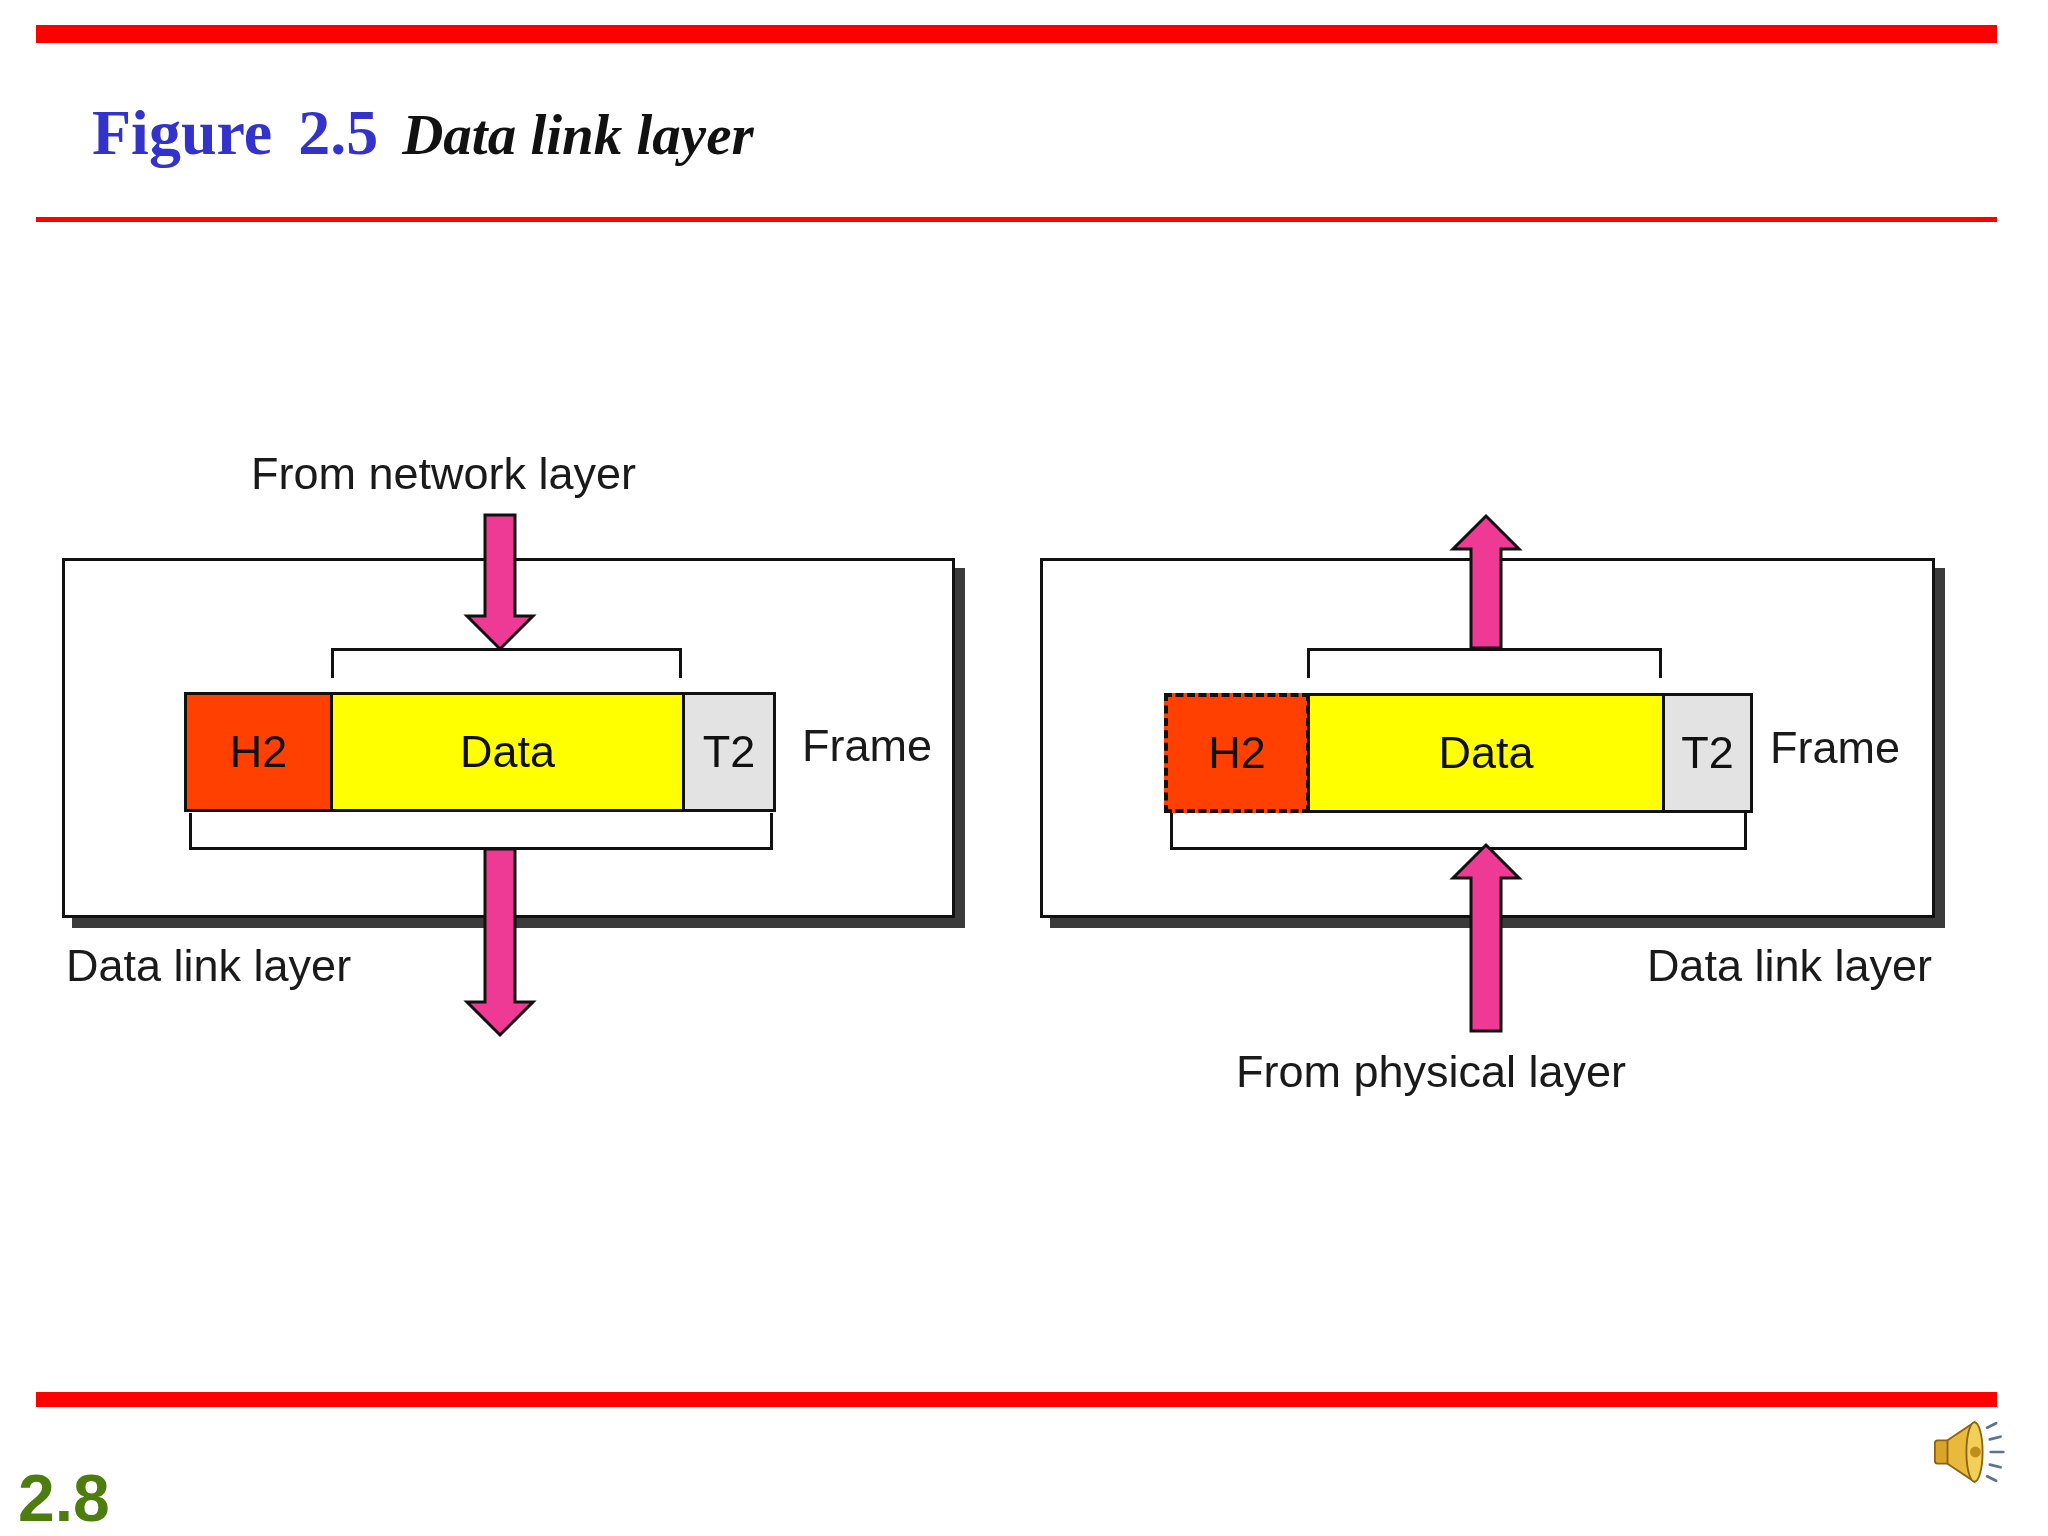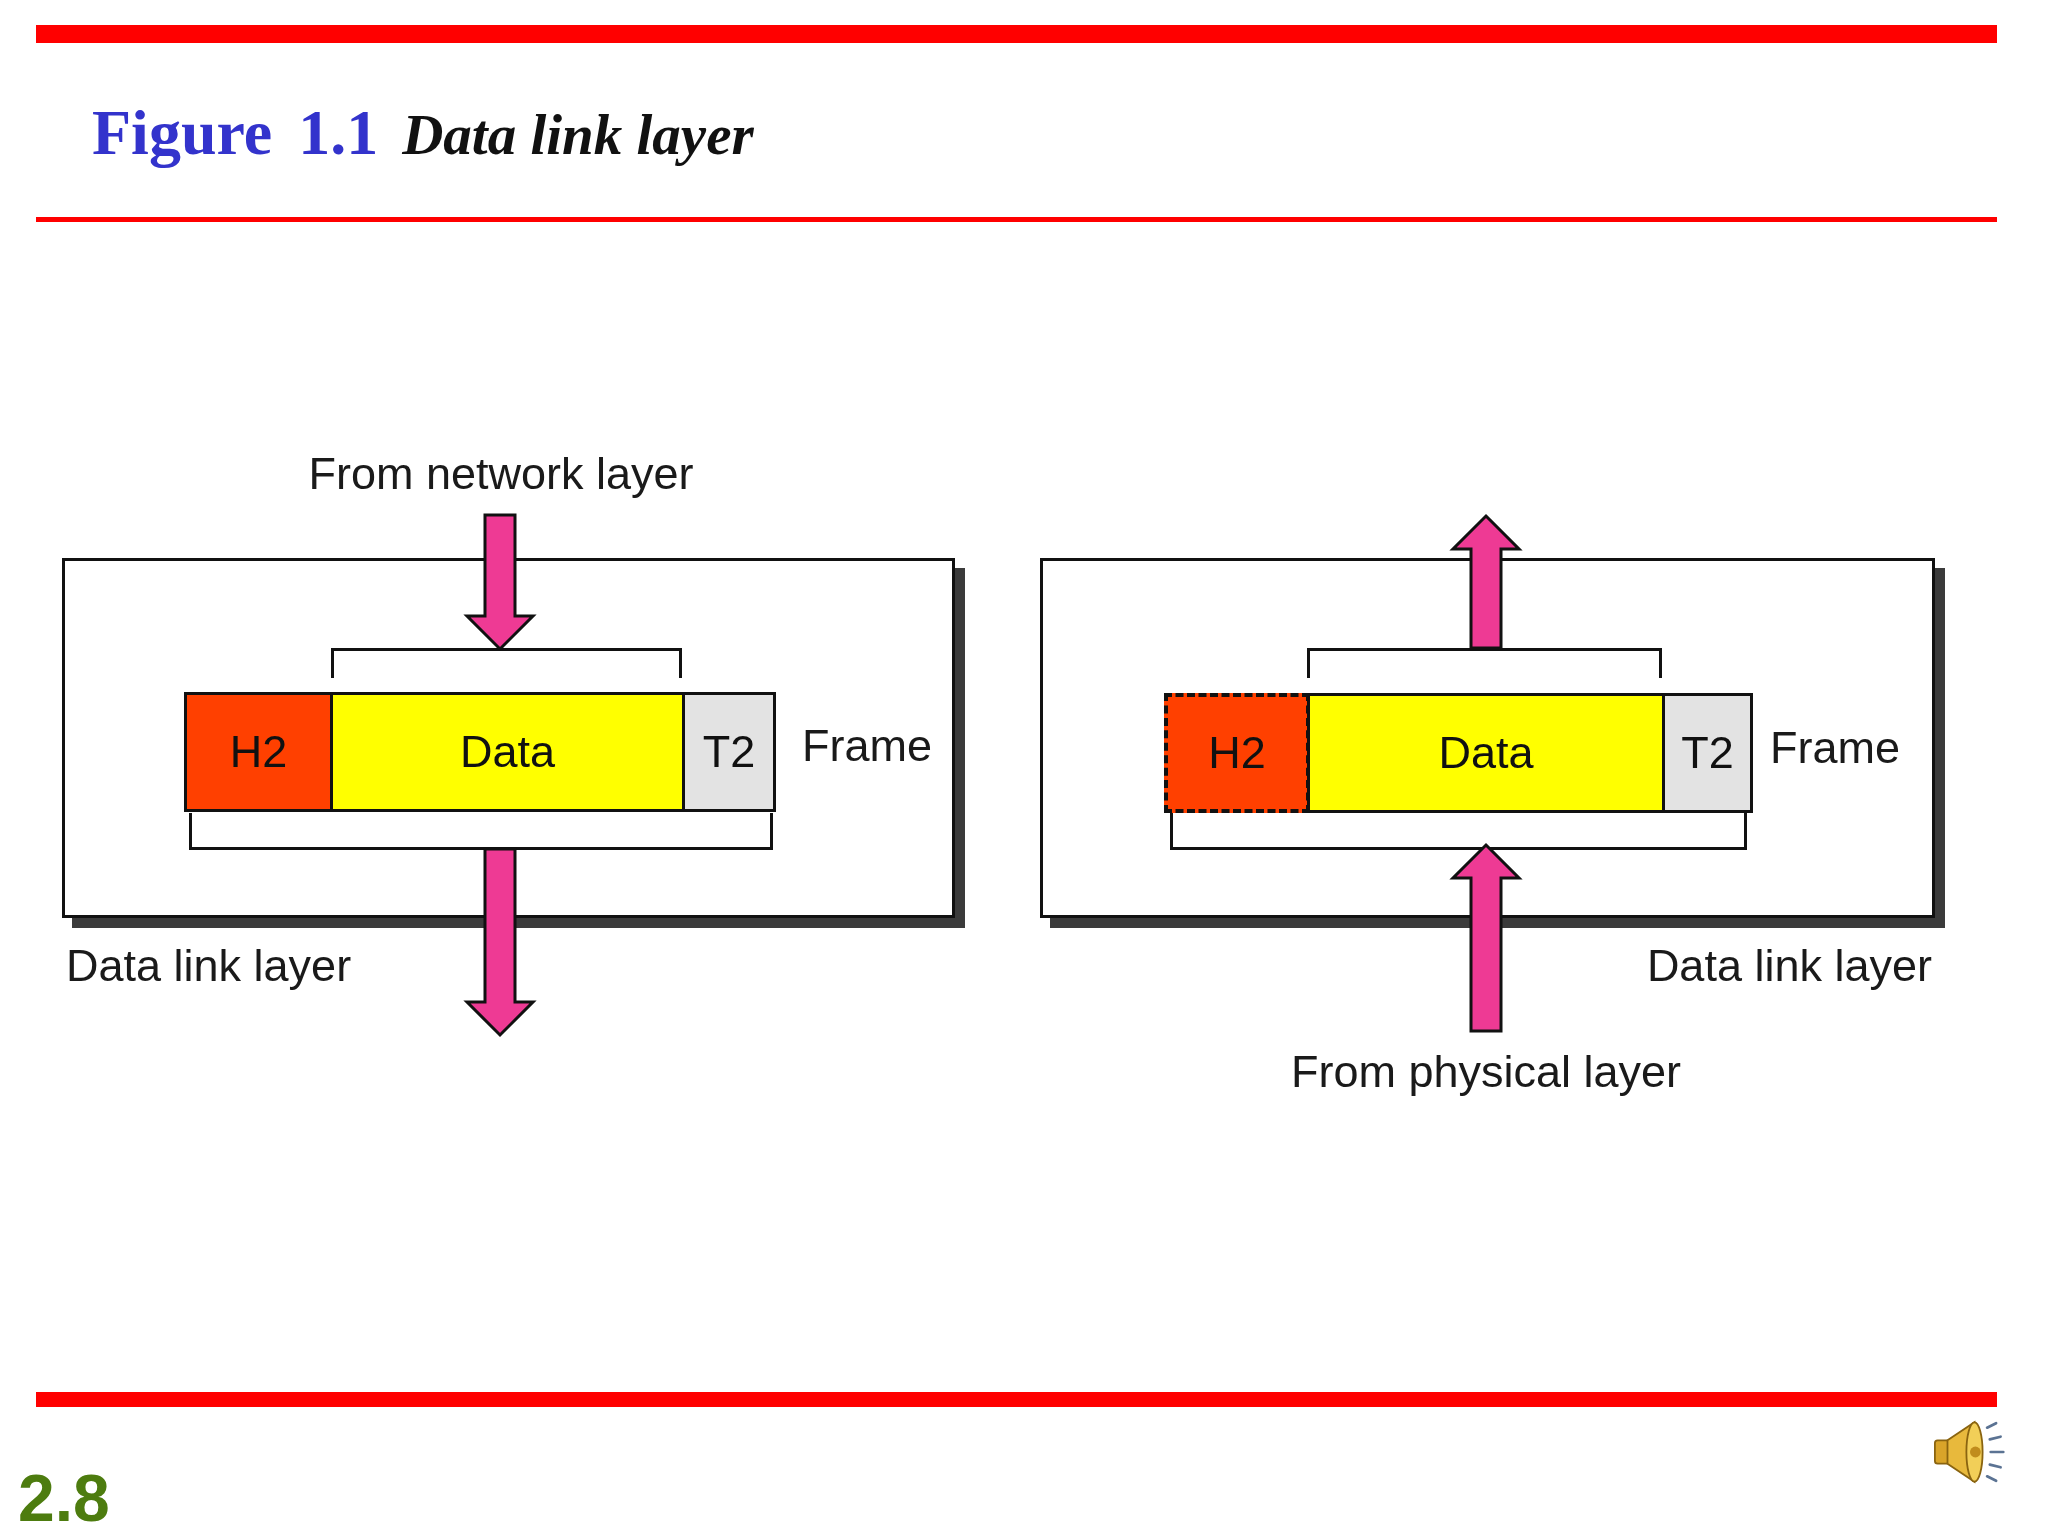--- a/index.html
+++ b/index.html
@@ -13,21 +13,21 @@
   .title-row{position:absolute;left:92px;top:96px;white-space:nowrap;}
   .fig-label{font-family:"Liberation Serif","DejaVu Serif",serif;font-weight:700;
              font-size:64px;color:#3333cc;}
   .fig-num{font-family:"Liberation Serif","DejaVu Serif",serif;font-weight:700;
            font-size:64px;color:#3333cc;margin-left:26px;}
   .fig-title{font-family:"Liberation Serif","DejaVu Serif",serif;font-weight:700;
              font-style:italic;font-size:57px;color:#111;margin-left:24px;}
   .page-num{position:absolute;left:18px;top:1460px;font-size:66px;font-weight:700;color:#4d7c0f;}
   
   .dlabel{position:absolute;font-size:45px;color:#1a1a1a;line-height:1.15;white-space:nowrap;z-index:3;}
-  .center{text-align:center;}
+  .center{text-align:left;}
   .right{text-align:right;}
   
   .layer-box{position:absolute;top:558px;height:360px;background:#ffffff;
              border:3px solid #111;box-sizing:border-box;
              box-shadow:10px 10px 0 0 #3b3b3b;z-index:1;}
   
   .bracket{position:absolute;box-sizing:border-box;z-index:4;}
   .bracket-down{border-top:3px solid #111;border-left:3px solid #111;border-right:3px solid #111;}
   .bracket-up{border-bottom:3px solid #111;border-left:3px solid #111;border-right:3px solid #111;}
   
@@ -40,21 +40,21 @@
   .arrow-svg{position:absolute;z-index:6;overflow:visible;}
   .audio-btn{position:absolute;left:1928px;top:1416px;width:84px;height:72px;cursor:pointer;z-index:7;}
 </style>
 </head>
 <body>
 
 <div class="slide">
 
   <div class="bar bar-top" style="background: rgb(255, 0, 0);"></div>
   <div class="title-row">
-    <span class="fig-label">Figure</span><span class="fig-num">1.1</span><span class="fig-title">Data link layer</span>
+    <span class="fig-label">Figure</span><span class="fig-num">2.5</span><span class="fig-title">Data link layer</span>
   </div>
   <div class="bar bar-rule" style="background: rgb(255, 0, 0);"></div>
   <div class="bar bar-bottom" style="background: rgb(255, 0, 0);"></div>
   <div class="page-num">2.8</div>
 
   <div class="dlabel center" style="left:251px;top:448px;width:500px;">From network layer</div>
 
   <svg class="arrow-svg" style="left:462px;top:513px;" width="76" height="138" viewBox="0 0 76 138">
     <polygon points="23,2 53,2 53,103 71,103 38,136 5,103 23,103" fill="#ee3a94" stroke="#111" stroke-width="3" stroke-linejoin="miter"></polygon>
   </svg>

